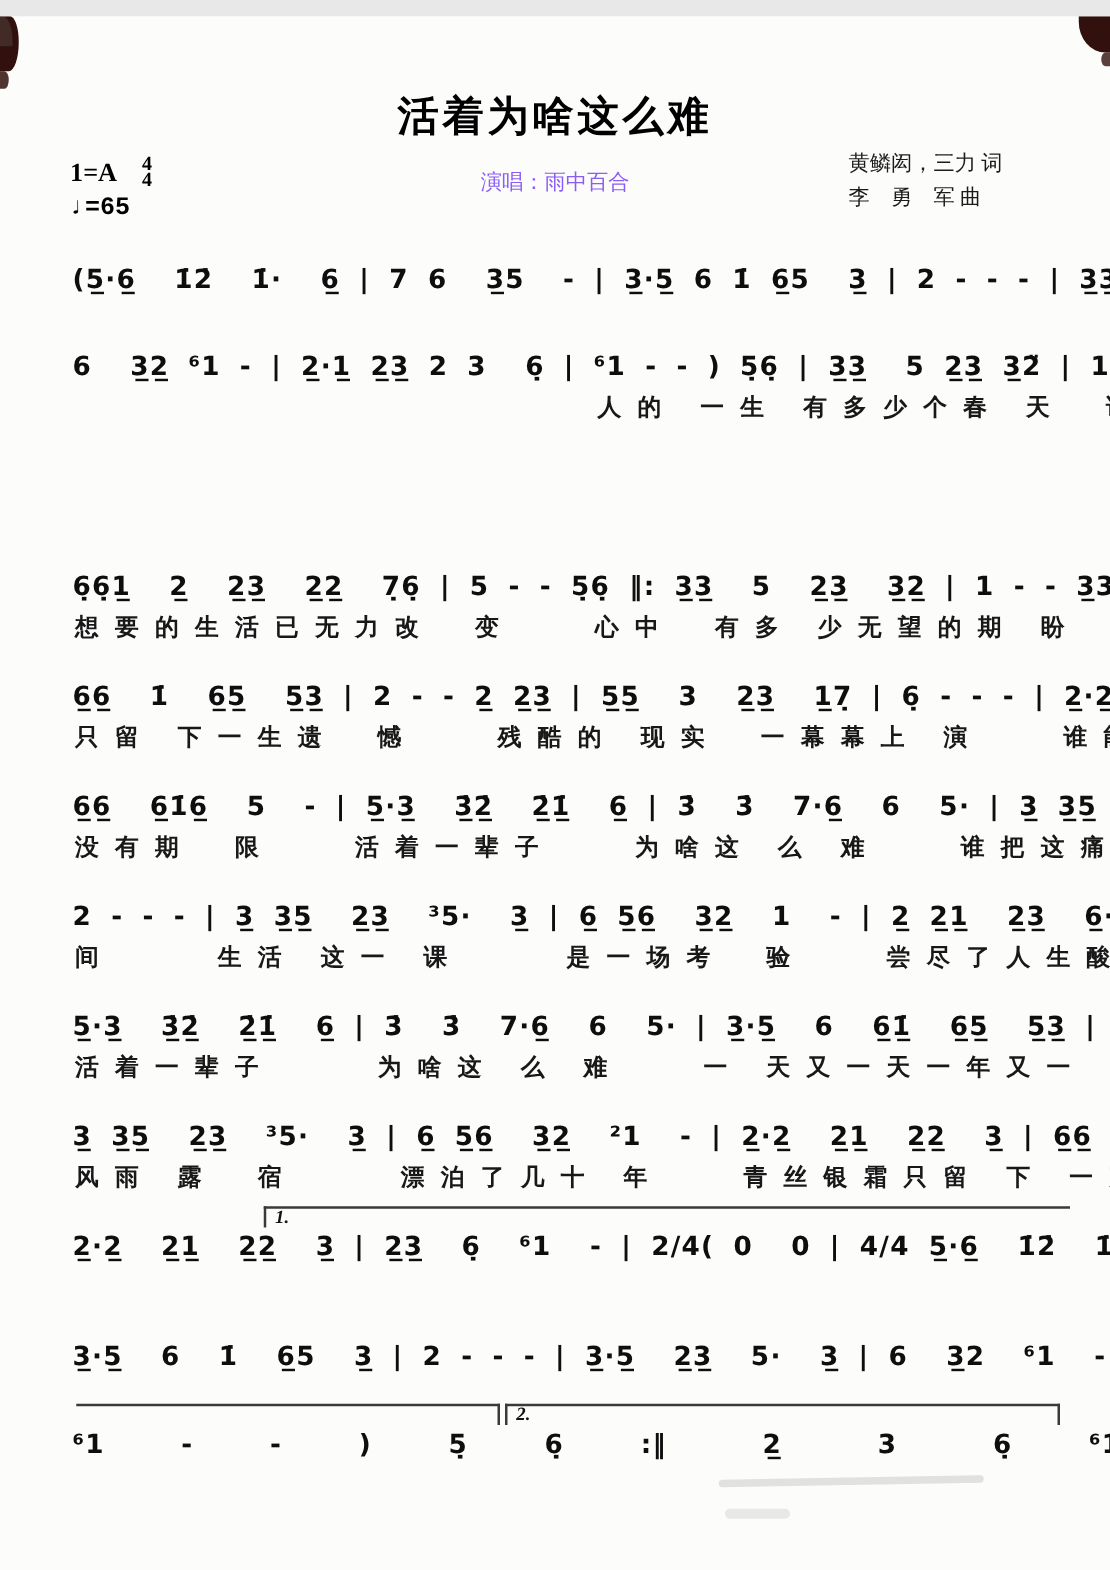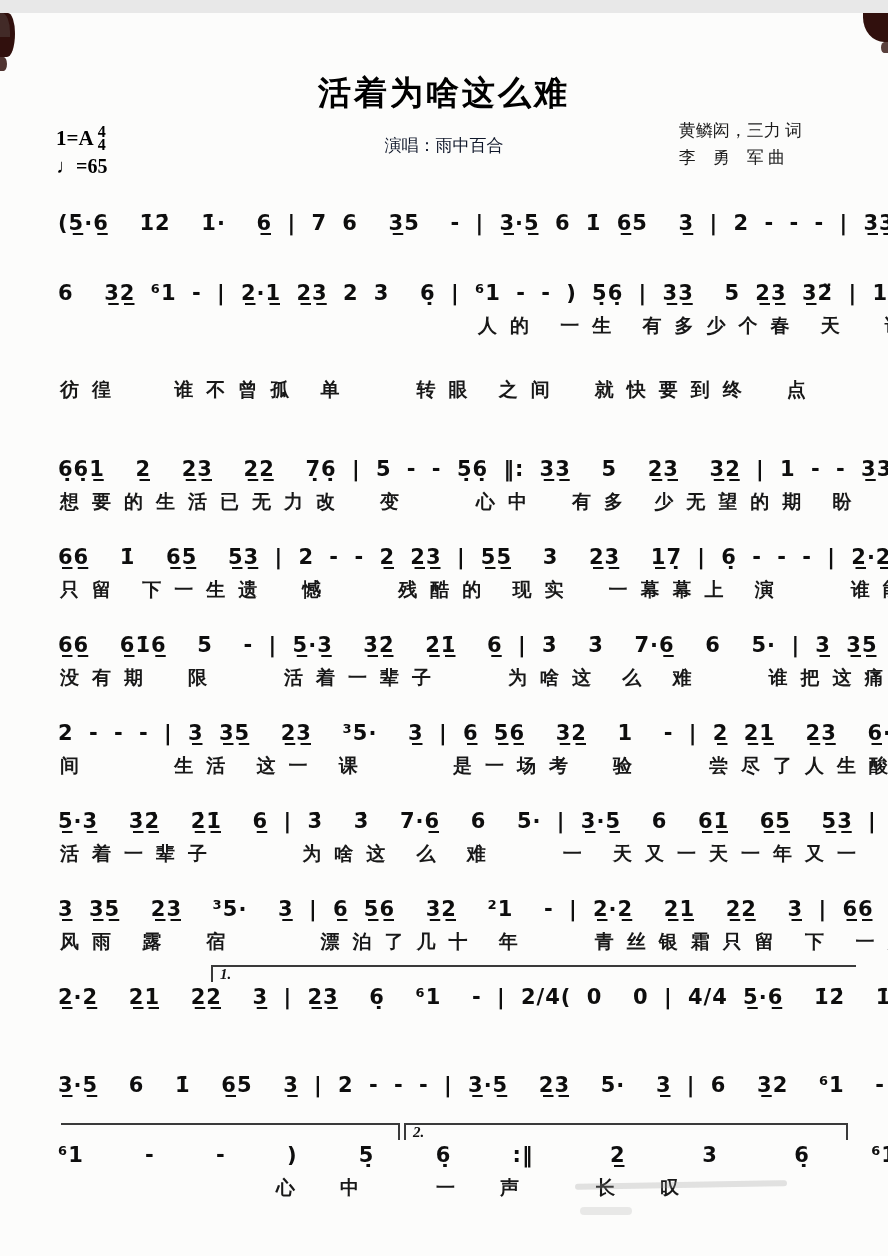--- a/index.html
+++ b/index.html
@@ -11,26 +11,26 @@
     overflow:hidden;
     font-family:"Liberation Sans","DejaVu Sans",sans-serif;
     color:#111;
   }
   
   .title{
     position:absolute;top:58px;left:0;width:100%;
     text-align:center;font-size:33px;font-weight:800;letter-spacing:3px;color:#000;
   }
   .keyblock{position:absolute;left:56px;top:112px;font-weight:700;font-size:21px;color:#000;}
-  .keyline{display:flex;align-items:center;gap:4px;font-family:"Liberation Serif","DejaVu Serif",serif;}
+  .keyline{display:flex;align-items:center;gap:20px;font-family:"Liberation Serif","DejaVu Serif",serif;}
   .frac{display:inline-flex;flex-direction:column;align-items:center;line-height:13px;font-size:16px;font-weight:800;}
   .frac span{display:block;}
-  .tempoline{margin-top:4px;font-size:20px;font-weight:700;font-family:Liberation Serif, serif;}
+  .tempoline{margin-top:4px;font-size:20px;font-weight:700;font-family:Liberation Mono, monospace;}
   .centermeta{position:absolute;left:0;top:118px;width:100%;text-align:center;
-    font-family:"Liberation Serif","DejaVu Serif",serif;font-size:17px;color:#0f172a;line-height:30px;}
+    font-family:"Liberation Serif","DejaVu Serif",serif;font-size:17px;color:#8b5cf6;line-height:30px;}
   .credits{position:absolute;right:86px;top:104px;text-align:left;
     font-family:"Liberation Serif","DejaVu Serif",serif;font-size:17px;color:#1b1b1b;line-height:27px;}
   
   .score{position:absolute;left:28px;top:192px;width:832px;}
   .line{position:relative;height:82px;padding-top:6px;}
   .line.compact{height:64px;}
   .notes{
     font-family:"DejaVu Sans","Liberation Sans",sans-serif;
     font-weight:700;font-size:21px;letter-spacing:1px;word-spacing:7px;
     white-space:pre;color:#0e0e0e;padding-left:30px;
@@ -84,21 +84,20 @@
 
   <div class="score">
       <div class="line compact">
         <div class="notes">(5̲·6̲  1̇2̇  1̇·  6̲ | 7 6  3̲5  - | 3̲·5̲ 6 1̇ 6̲5  3̲ | 2 - - - | 3̲3̲ 2̲3̲ 5·  3̲ |</div>
       </div>
       <div class="line">
         <div class="notes">6  3̲2̲ ⁶1 - | 2̲·1̲ 2̲3̲ 2 3  6̣ | ⁶1 - - ) 5̣6̣ | 3̲3̲  5 2̲3̲ 3̲2̈ | 1 - - 3̲35̲ |</div>
         <div class="lyrics" style="padding-left: 450px;">人的 一生 有多少个春 天　谁不曾</div>
       </div>
       <div class="line">
-        <div class="lyrics" style="padding-left: 32px;">彷徨　 谁不曾孤 单　　转眼 之间　就快要到终　点</div>
       </div>
       <div class="line">
         <div class="notes">6̣6̣1̲  2̲  2̲3̲  2̲2̲  7̣6̣ | 5 - - 5̣6̣ ‖: 3̲3̲  5  2̲3̲  3̲2̲ | 1 - - 3̲35̲ |</div>
         <div class="lyrics" style="padding-left: 32px;">想要的生活已无力改　变　　心中　有多 少无望的期 盼　　到最后</div>
       </div>
       <div class="line">
         <div class="notes">6̲6̲  1̇  6̲5̲  5̲3̲ | 2 - - 2̲ 2̲3̲ | 5̲5̲  3  2̲3̲  1̲7̣ | 6̣ - - - | 2̲·2̲  2̲1̲  2̲2̲  3̲ |</div>
         <div class="lyrics" style="padding-left: 32px;">只留 下一生遗　憾　　残酷的 现实　一幕幕上 演　　谁能把握生命</div>
       </div>
       <div class="line">
@@ -121,21 +120,20 @@
         <div class="volta tick-left" style="left: 183px; width: 643px;"><span class="vlabel">1.</span></div>
         <div class="notes">2̲·2̲  2̲1̲  2̲2̲  3̲ | 2̲3̲  6̣  ⁶1  - | 2/4( 0  0 | 4/4 5̲·6̲  1̇2̇  1̇·  6̲ | 7 6  3̲5  - |</div>
       </div>
       <div class="line compact">
         <div class="notes">3̲·5̲  6  1̇  6̲5  3̲ | 2 - - - | 3̲·5̲  2̲3̲  5·  3̲ | 6  3̲2  ⁶1  - | 2̲·1̲  2̲3̲  2 3  6̣ |</div>
       </div>
       <div class="line">
         <div class="volta tick-right" style="left: 33px; width: 337px;"></div>
         <div class="volta tick-left tick-right" style="left: 376px; width: 440px;"><span class="vlabel">2.</span></div>
         <div class="notes">⁶1    -    -    )    5̣    6̣    :‖     2̲     3     6̣    ⁶1     -    ‖</div>
-        <div class="lyrics" style="padding-left: 248px;">心　中　　一　声　　长　叹</div>
       </div>
     </div>
 
   <div class="blob blob-tl"></div>
   <div class="blob blob-tl2"></div>
   <div class="blob blob-tr"></div>
   <div class="blob blob-tr2"></div>
   <div class="blob-bl"></div>
   <div class="smudge smudge-1"></div>
   <div class="smudge smudge-2"></div>

